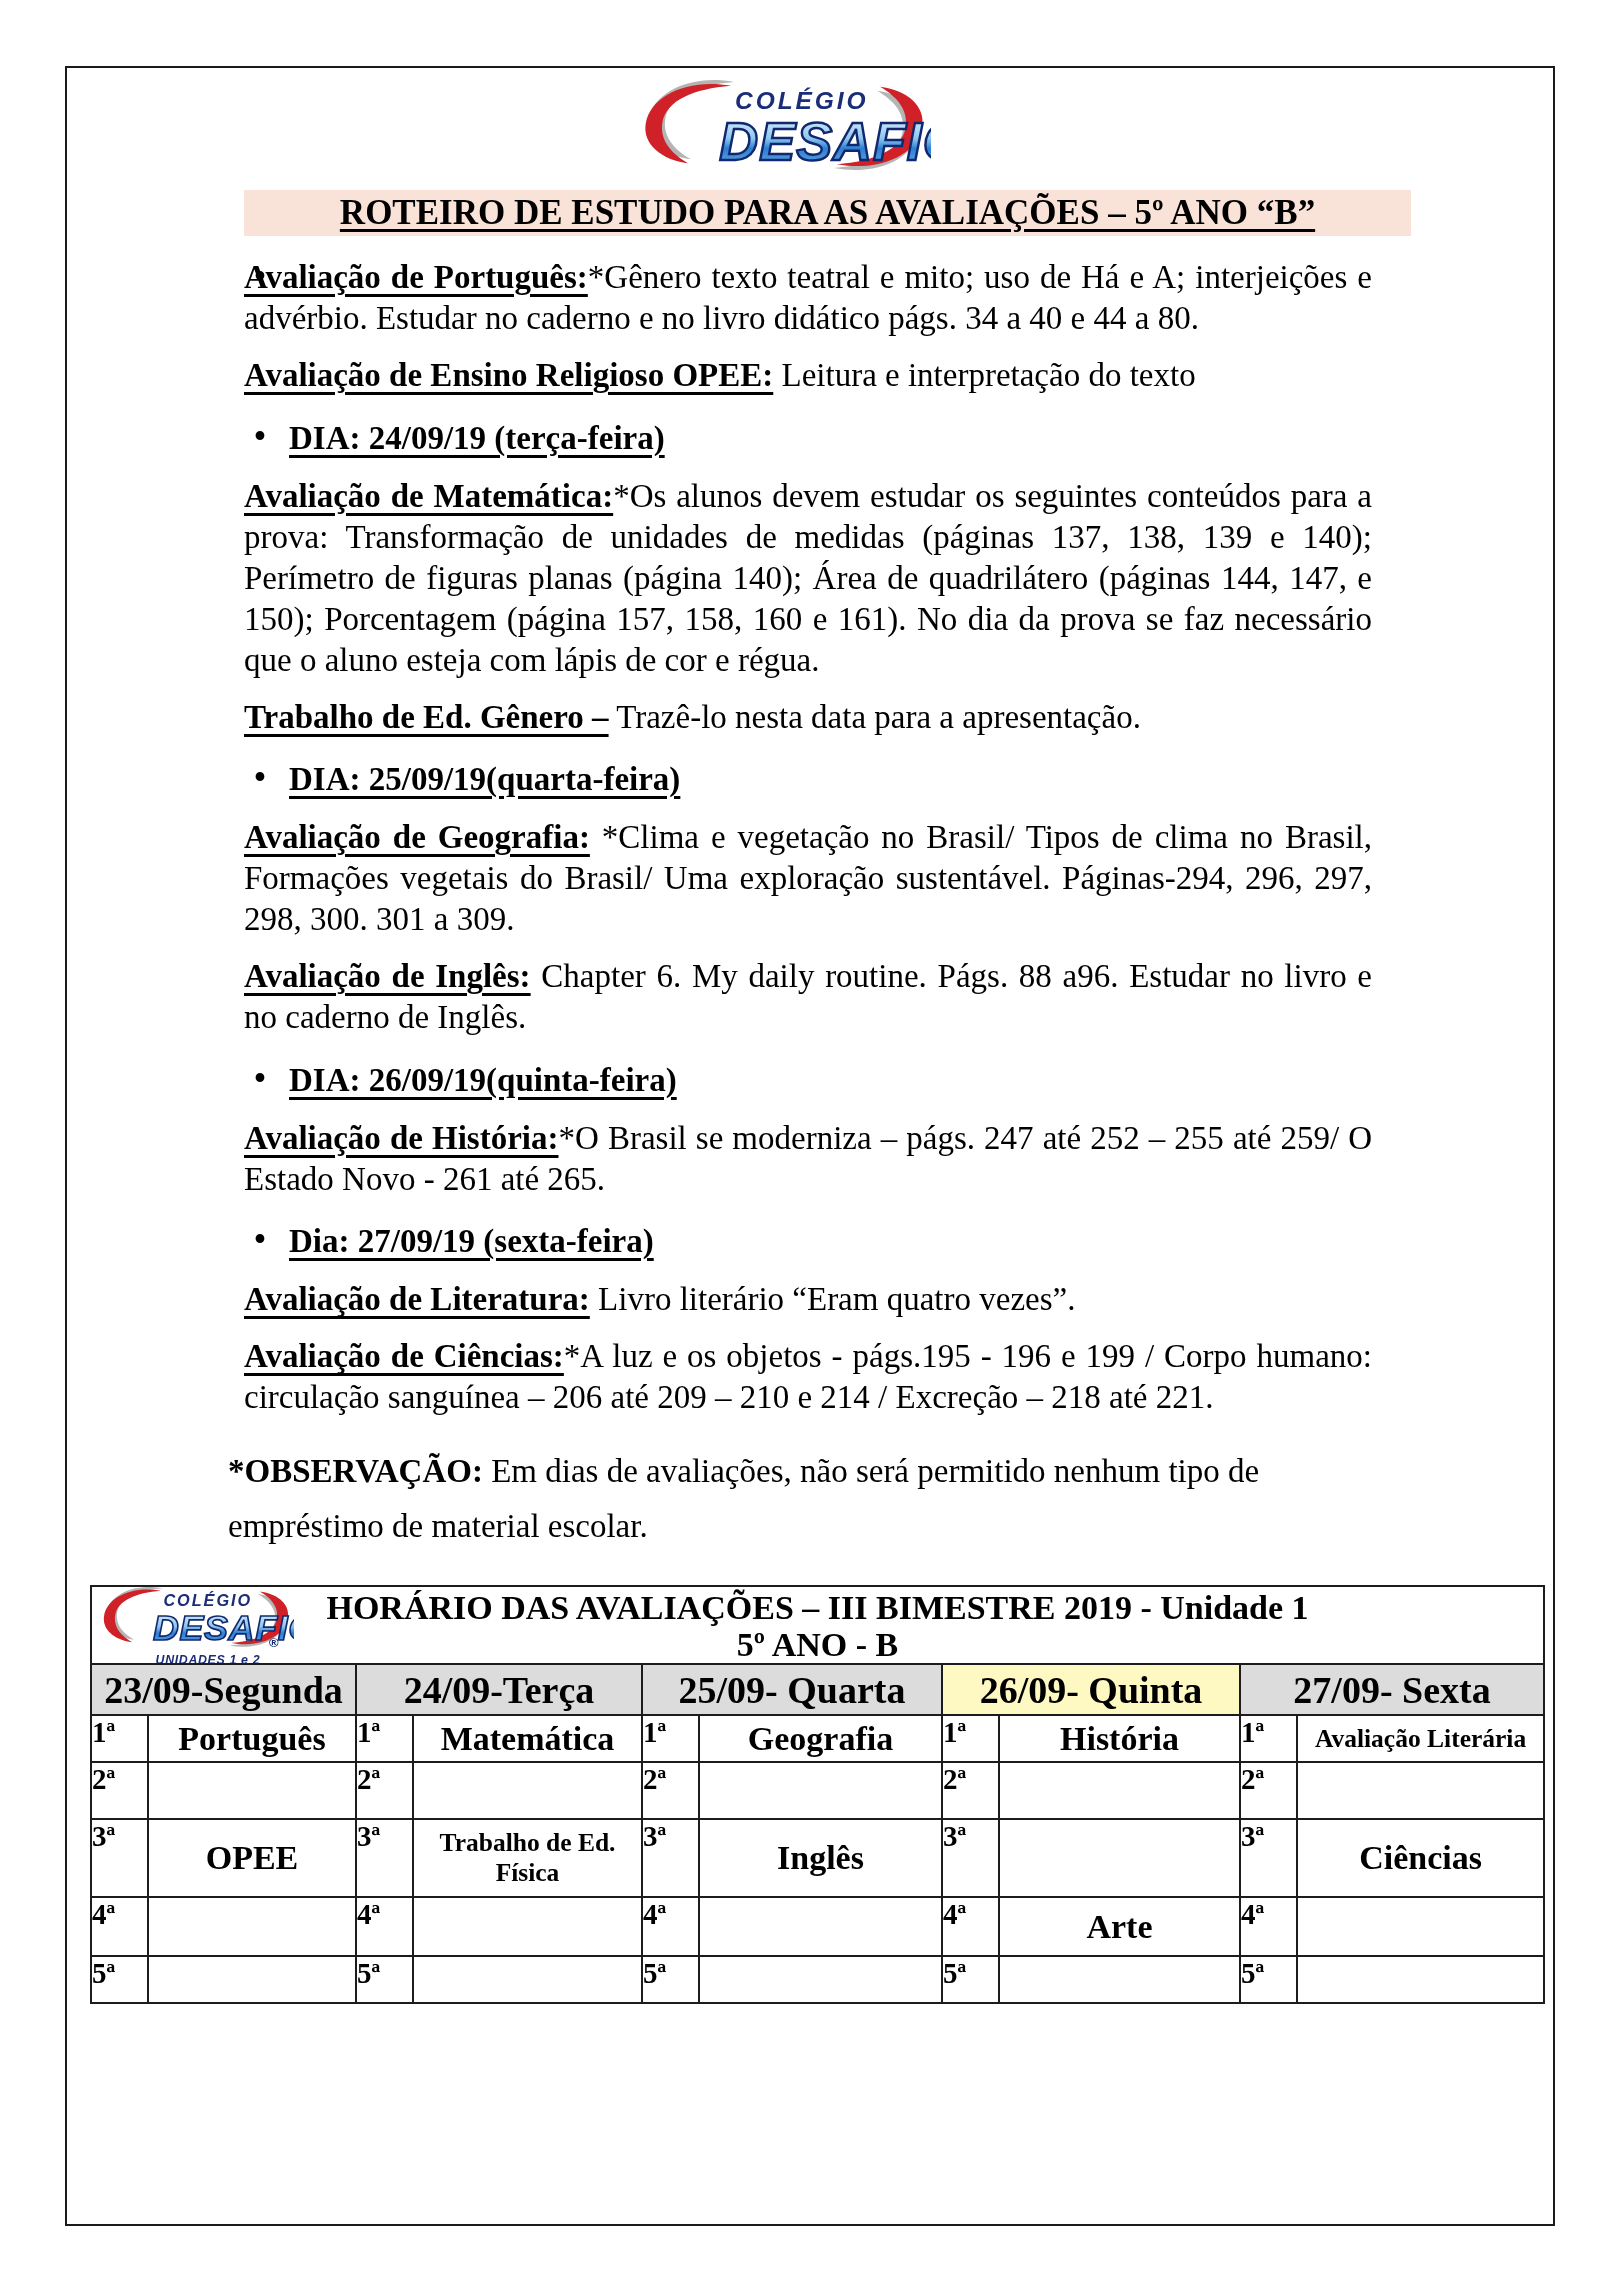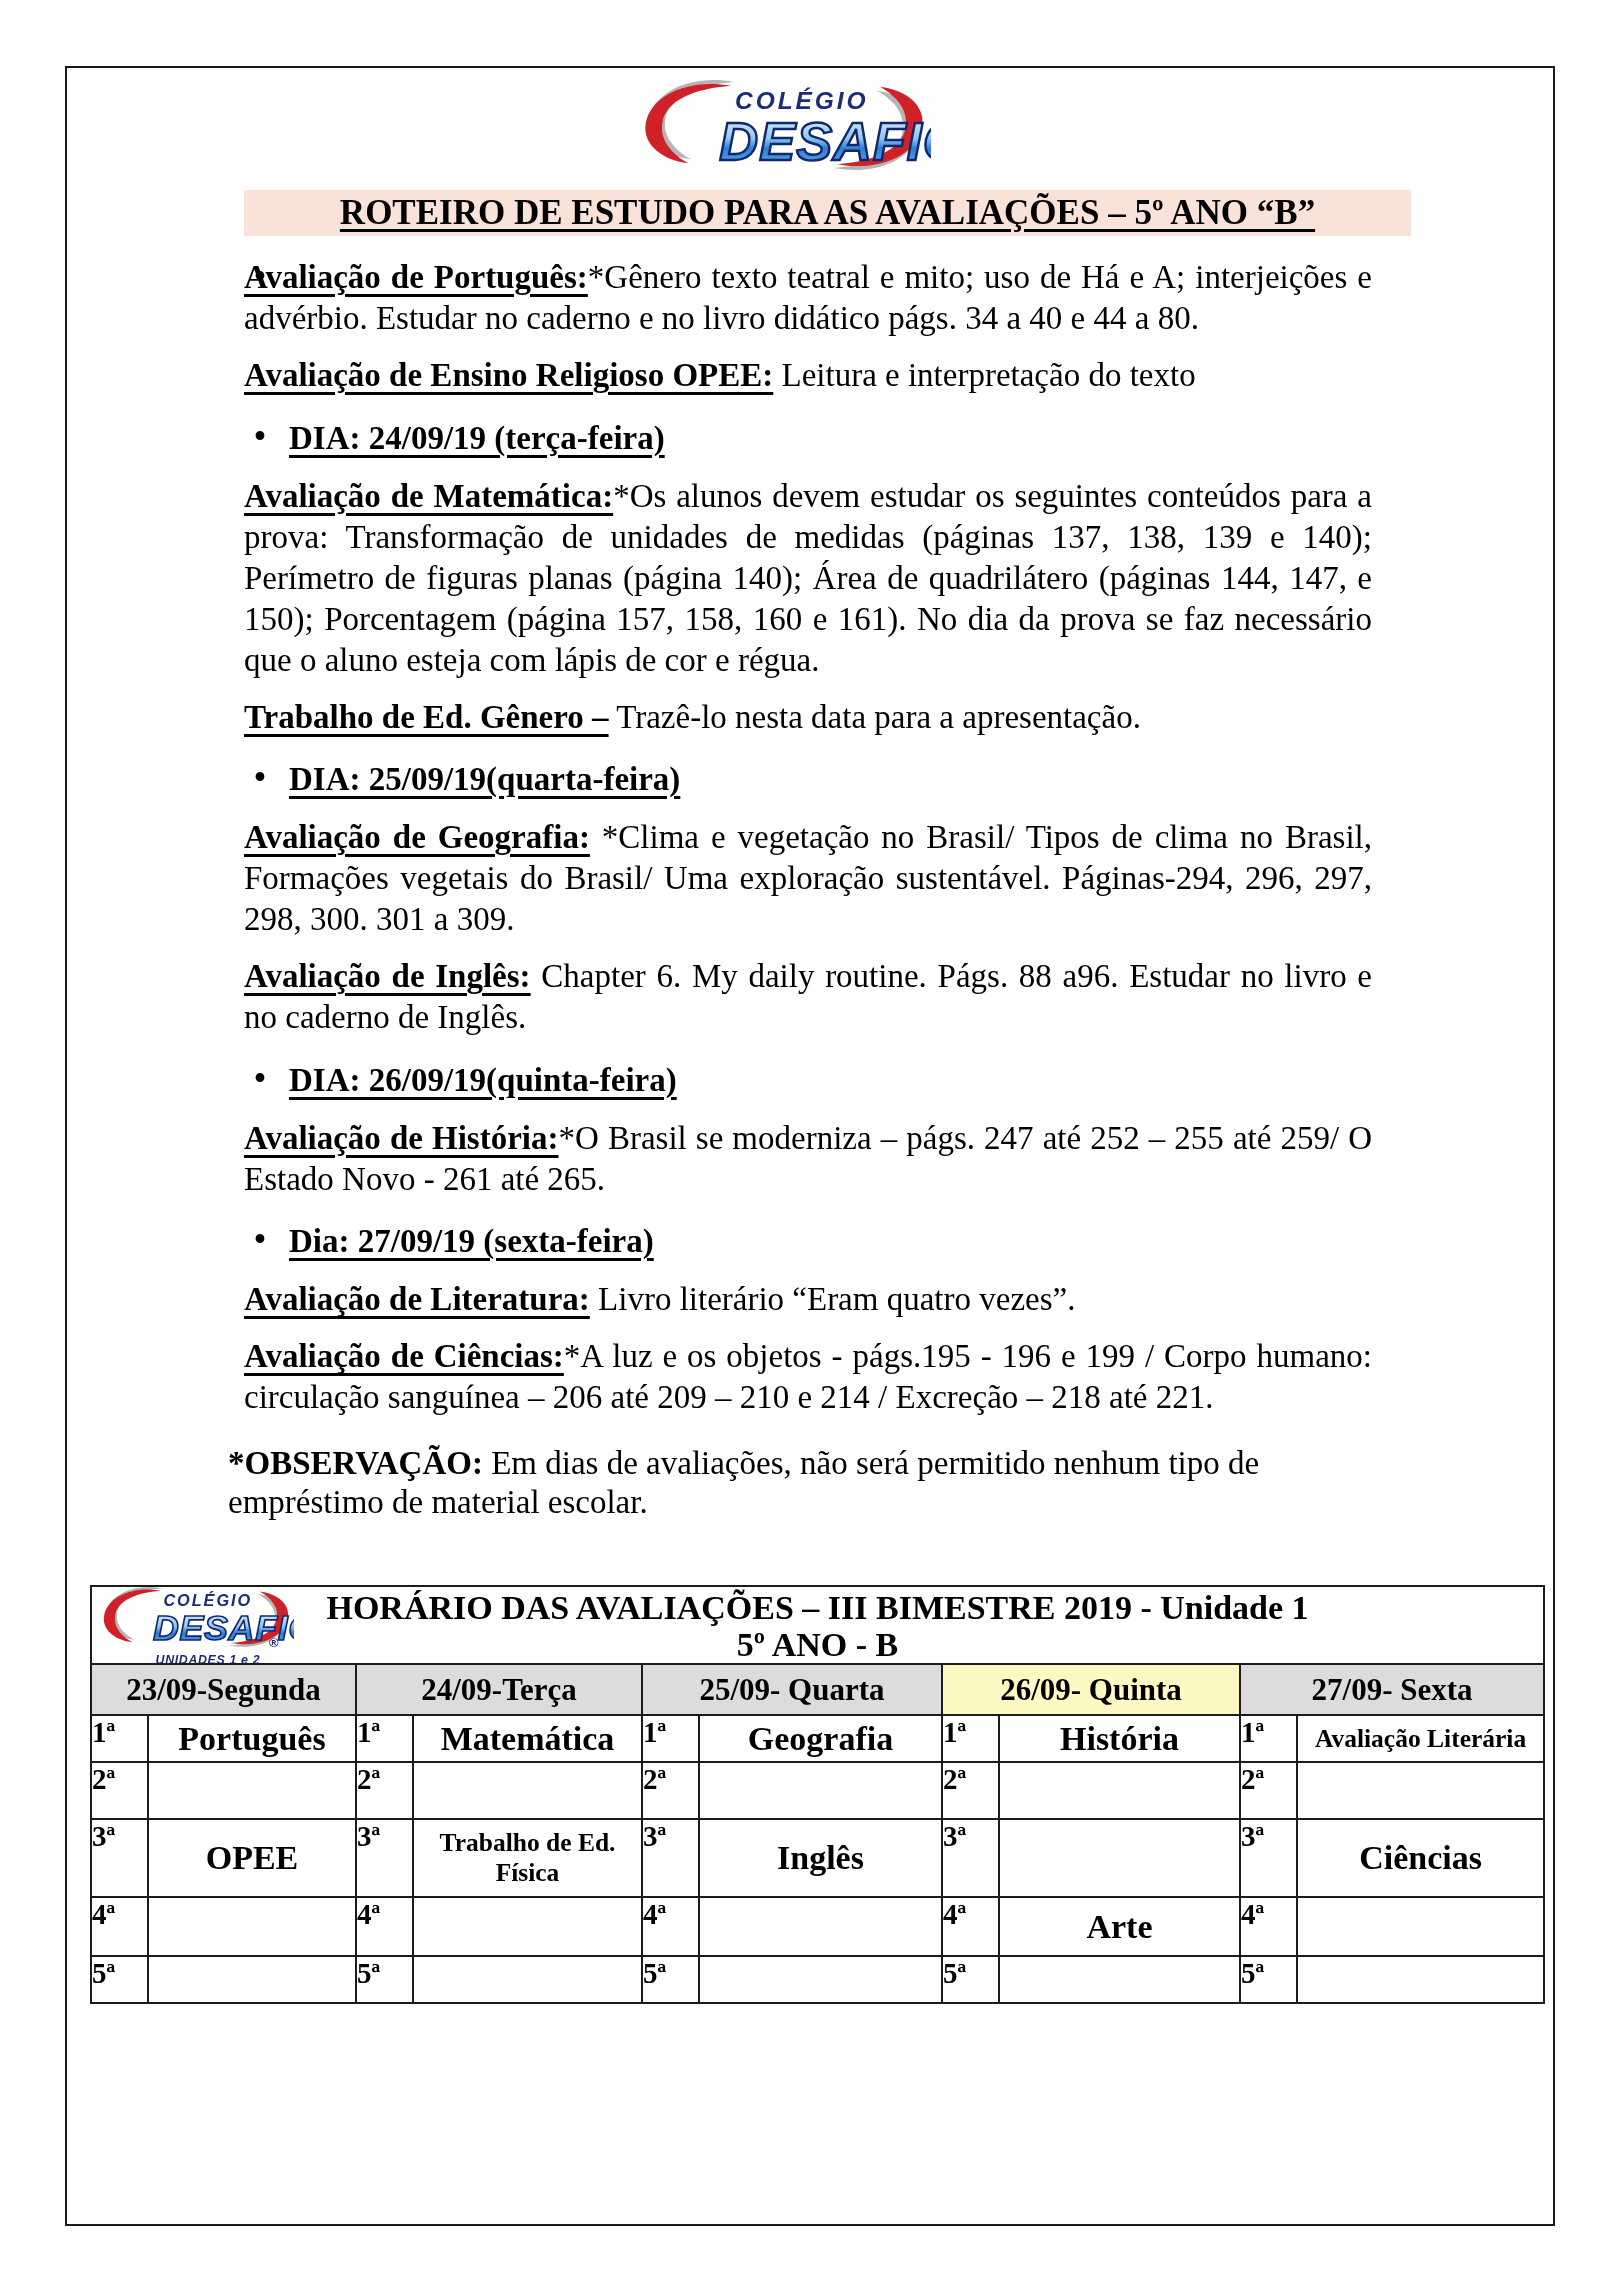--- a/index.html
+++ b/index.html
@@ -13,30 +13,30 @@
   .title-band .t{font-size:35px;font-weight:bold;text-decoration:underline;
                  text-decoration-thickness:2.9px;text-underline-offset:4.9px;}
 
   .content{position:absolute;left:228px;top:241px;width:1160px;font-size:33px;line-height:41px;text-align:justify;}
   .section{margin:0 0 20.6px 0;}
   .day-line{position:relative;padding-left:61px;text-align:left;line-height:43px;}
   .day-line .bullet{position:absolute;left:25.5px;top:-2px;font-size:37px;}
   .bold{font-weight:bold;}
   .ul3{text-decoration:underline;text-decoration-thickness:2.9px;text-underline-offset:5.9px;}
   .para{margin:16px;}
-  .obs{margin-top:25.5px;line-height:39px;text-align:left;}
+  .obs{margin-top:25.5px;line-height:55px;text-align:left;}
 
   table.schedule{position:absolute;left:90px;top:1585px;width:1453px;border-collapse:collapse;table-layout:fixed;
                  border:2.9px solid #1a1a1a;}
   table.schedule td{border:2px solid #1c1c1c;padding:0;}
   .ttl-wrap{position:relative;height:76px;overflow:hidden;}
   .tbl-logo{position:absolute;left:5.9px;top:-3.9px;}
   .ttl1,.ttl2{text-align:center;font-weight:bold;font-size:34px;line-height:37px;}
   .ttl1{padding-top:2px;}
-  .dhead{height:49px;background:#dcdcdc;text-align:center;font-weight:bold;font-size:31px;vertical-align:middle;}
+  .dhead{height:49px;background:#dcdcdc;text-align:center;font-weight:bold;font-size:38px;vertical-align:middle;}
   .pcell{font-weight:bold;font-size:29px;text-align:left;vertical-align:top;padding:2px 0 0 5.9px;}
   .scell{font-weight:bold;font-size:34px;text-align:center;vertical-align:middle;}
   .scell.small{font-size:25.5px;}
   tr.r0 td{height:45px;} tr.r1 td{height:55px;} tr.r2 td{height:76px;} tr.r3 td{height:57px;} tr.r4 td{height:45px;}
 </style>
 </head>
 <body>
 
 <div class="page">
   <div class="page-border"></div>

